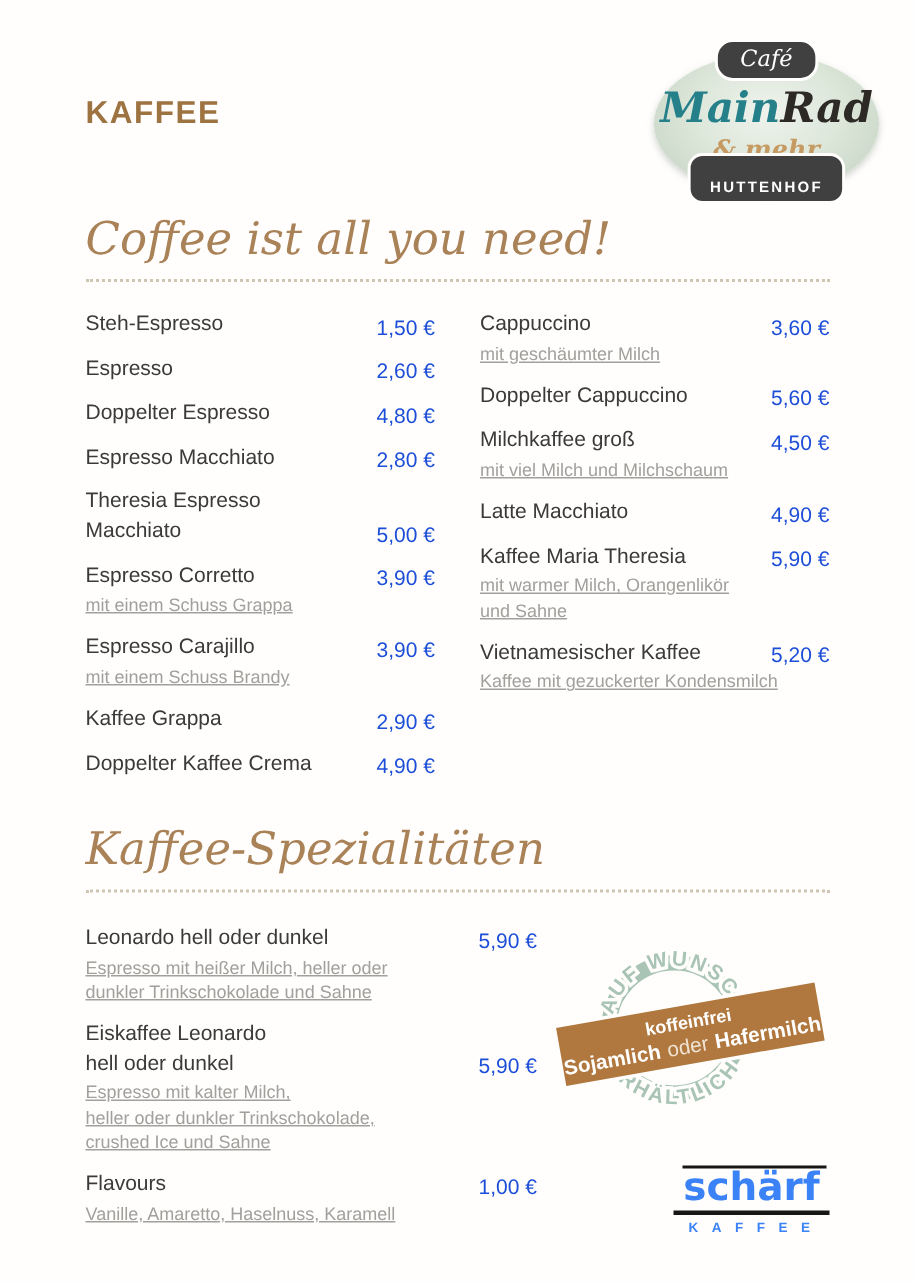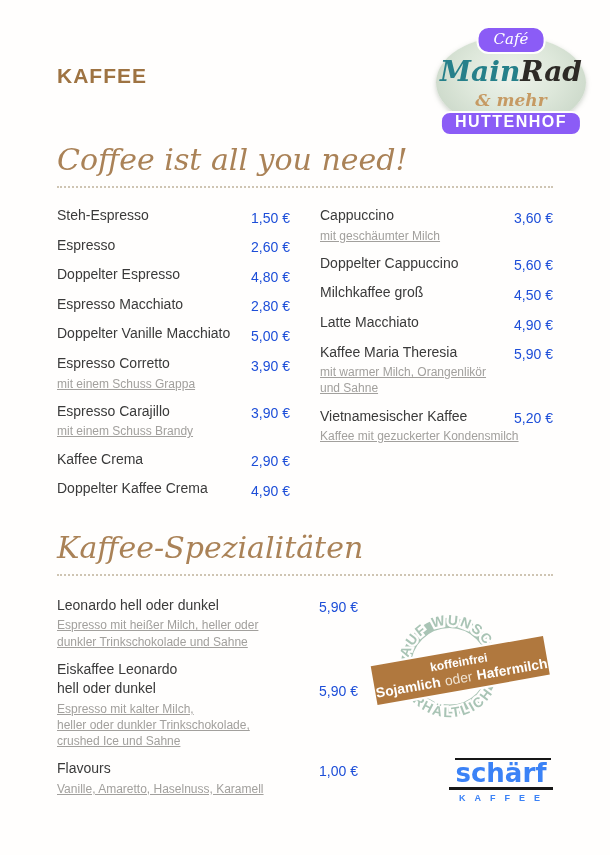--- a/index.html
+++ b/index.html
@@ -7,26 +7,26 @@
     width:610px;height:855px;position:relative;overflow:hidden;
     background:#fffefd;font-family:"Liberation Sans",sans-serif;color:#3a3a3a;
   }
   
   .header{display:flex;justify-content:space-between;align-items:flex-start;padding:26px 24px 0 57px;}
   .page-title{margin:38px 0 0 0;font-size:21px;font-weight:bold;color:#9e7342;letter-spacing:1px;}
   .logo{position:relative;width:150px;height:110px;flex:0 0 auto;}
   .logo-oval{position:absolute;left:0;right:0;top:10px;bottom:7px;border-radius:50%;
     background:radial-gradient(ellipse at 50% 42%,#eff3ec 0%,#dde7da 45%,#ccd9ca 78%,#bccbbd 100%);
     box-shadow:0 2px 5px rgba(110,125,110,.35);}
-  .logo-badge{position:absolute;left:50%;transform:translateX(-50%);background:#8b5cf6;color:#fff;
+  .logo-badge{position:absolute;left:50%;transform:translateX(-50%);background:#404040;color:#fff;
     border:2px solid #fffefd;z-index:2;white-space:nowrap;}
   .logo-badge.top{top:0;border-radius:12px;padding:2px 15px 4px;
     font-family:"DejaVu Serif",serif;font-style:italic;font-size:15px;}
-  .logo-badge.bottom{bottom:0;border-radius:10px;padding:0 13px 3px;
-    font-size:16px;font-weight:bold;letter-spacing:1.5px;}
+  .logo-badge.bottom{bottom:0;border-radius:10px;padding:16px 13px 3px;
+    font-size:10px;font-weight:bold;letter-spacing:1.5px;}
   .logo-name{position:absolute;top:32px;width:100%;text-align:center;z-index:1;
     font-family:"DejaVu Serif",serif;font-style:italic;font-weight:bold;font-size:28px;line-height:1;}
   .logo-name .teal{color:#26808a;}
   .logo-name .dark{color:#2d2a26;}
   .logo-tagline{position:absolute;top:64px;width:100%;text-align:center;z-index:1;
     font-family:"DejaVu Serif",serif;font-style:italic;font-weight:bold;font-size:17px;color:#c69a63;}
   
   .content{padding:0 57px;}
   .script-heading{margin:6px 0 0 0;font-family:"DejaVu Serif",serif;font-style:italic;font-weight:normal;
     font-size:30px;color:#aa8257;}
@@ -96,41 +96,41 @@
             </div>
           </div>
         <div class="item">
             <div class="item-head">
               <span class="item-name">Espresso Macchiato</span>
               <span class="item-price">2,80 €</span>
             </div>
           </div>
         <div class="item">
             <div class="item-head">
-              <span class="item-name">Doppelter Vanille Macchiato</span>
+              <span class="item-name">Theresia Espresso Macchiato</span>
               <span class="item-price">5,00 €</span>
             </div>
           </div>
         <div class="item">
             <div class="item-head">
               <span class="item-name">Espresso Corretto</span>
               <span class="item-price">3,90 €</span>
             </div>
             <div class="item-desc">mit einem Schuss Grappa</div>
           </div>
         <div class="item">
             <div class="item-head">
               <span class="item-name">Espresso Carajillo</span>
               <span class="item-price">3,90 €</span>
             </div>
             <div class="item-desc">mit einem Schuss Brandy</div>
           </div>
         <div class="item">
             <div class="item-head">
-              <span class="item-name">Kaffee Crema</span>
+              <span class="item-name">Kaffee Grappa</span>
               <span class="item-price">2,90 €</span>
             </div>
           </div>
         <div class="item">
             <div class="item-head">
               <span class="item-name">Doppelter Kaffee Crema</span>
               <span class="item-price">4,90 €</span>
             </div>
           </div>
       </div>
@@ -146,20 +146,21 @@
             <div class="item-head">
               <span class="item-name">Doppelter Cappuccino</span>
               <span class="item-price">5,60 €</span>
             </div>
           </div>
         <div class="item">
             <div class="item-head">
               <span class="item-name">Milchkaffee groß</span>
               <span class="item-price">4,50 €</span>
             </div>
+            <div class="item-desc">mit viel Milch und Milchschaum</div>
           </div>
         <div class="item">
             <div class="item-head">
               <span class="item-name">Latte Macchiato</span>
               <span class="item-price">4,90 €</span>
             </div>
           </div>
         <div class="item">
             <div class="item-head">
               <span class="item-name">Kaffee Maria Theresia</span>

